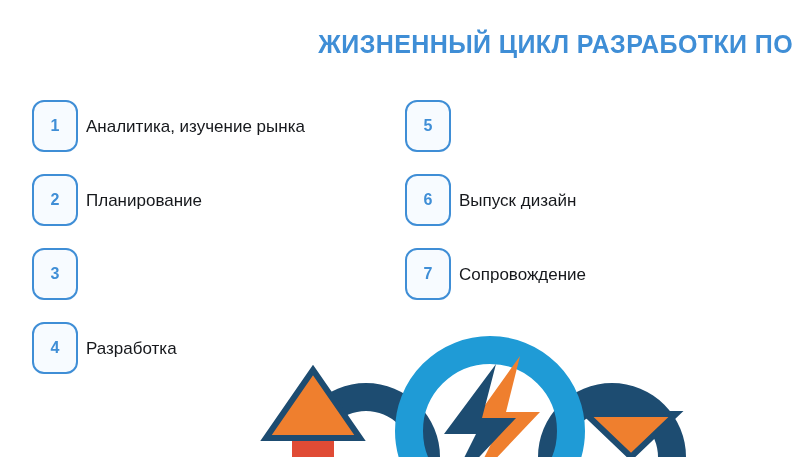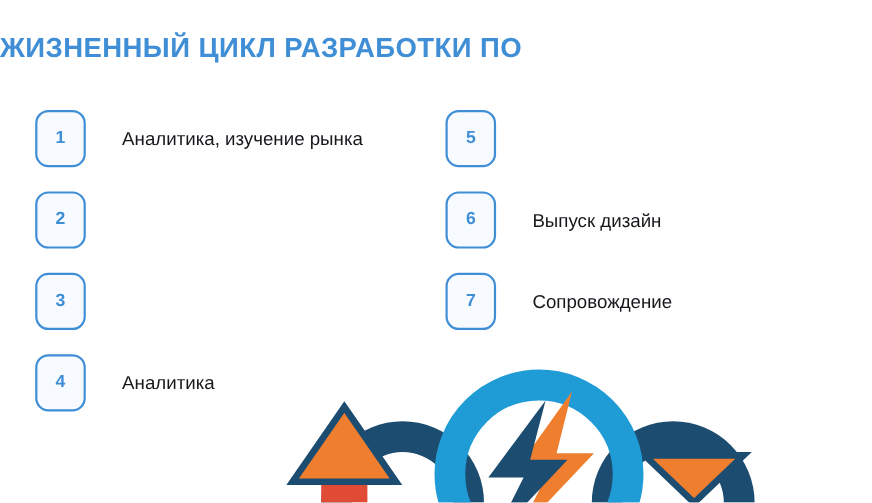--- a/index.html
+++ b/index.html
@@ -22,21 +22,21 @@
     height: 457px;
     background: #ffffff;
   }
 
   
   #title {
     position: absolute;
     top: 30px;
     left: 0;
     width: 793px;
-    text-align: left;
+    text-align: right;
     font-family: "Liberation Sans", sans-serif;
     font-size: 25px;
     font-weight: bold;
     letter-spacing: 0.4px;
     color: #3f8ed6;
     white-space: nowrap;
   }
 
   
   .step-col {
@@ -66,21 +66,21 @@
   }
   .step-badge-num {
     font-family: "Liberation Sans", sans-serif;
     font-size: 16px;
     font-weight: bold;
     color: #3f8ed6;
     line-height: 1;
   }
 
   .step-label {
-    margin-left: 33px;
+    margin-left: 8px;
     font-family: "Liberation Sans", sans-serif;
     font-size: 17px;
     color: #16181c;
     white-space: nowrap;
     line-height: 1;
   }
 
   
   #illustration {
     position: absolute;
@@ -105,33 +105,34 @@
       <div class="step-badge">
         <span class="step-badge-num">1</span>
       </div>
       <div class="step-label">Аналитика, изучение рынка</div>
     </div>
 
     <div class="step-item">
       <div class="step-badge">
         <span class="step-badge-num">2</span>
       </div>
+      <div class="step-label">Планирование</div>
     </div>
 
     <div class="step-item">
       <div class="step-badge">
         <span class="step-badge-num">3</span>
       </div>
     </div>
 
     <div class="step-item">
       <div class="step-badge">
         <span class="step-badge-num">4</span>
       </div>
-      <div class="step-label">Аналитика</div>
+      <div class="step-label">Разработка</div>
     </div>
 
   </div>
 
   <div class="step-col" id="col-right">
 
     <div class="step-item">
       <div class="step-badge">
         <span class="step-badge-num">5</span>
       </div>

